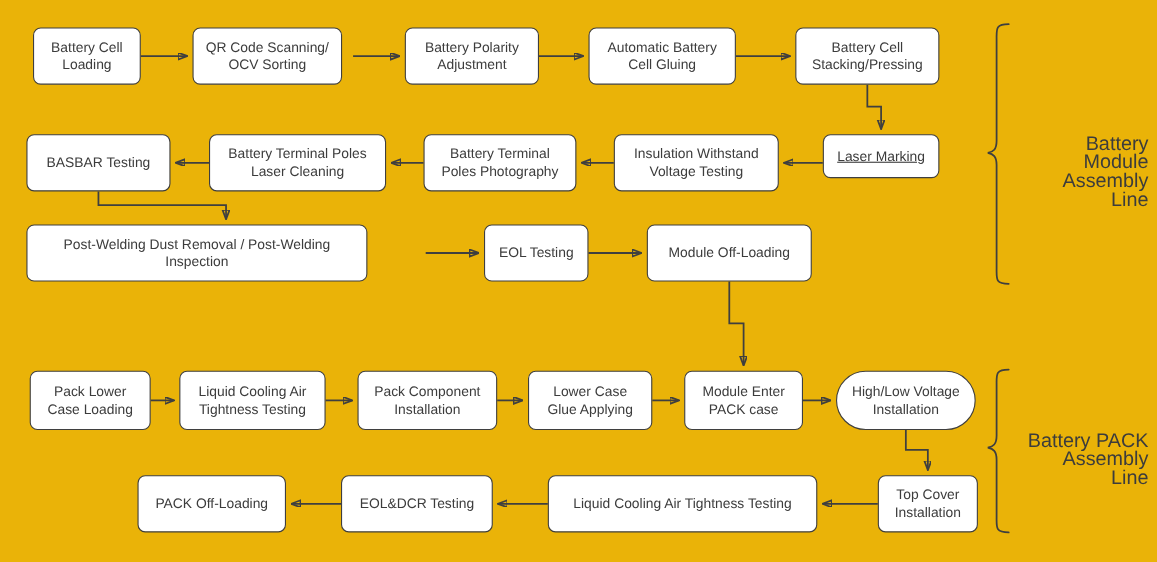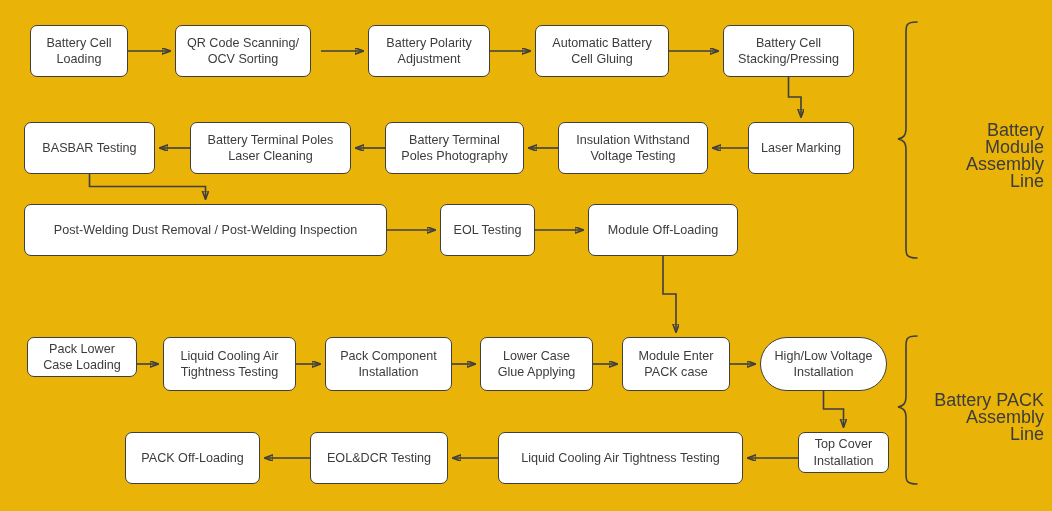--- a/index.html
+++ b/index.html
@@ -119,44 +119,44 @@
       <div class="node" style="left: 30px; top: 25px; width: 98px; height: 52px;">Battery Cell
 Loading</div>
       <div class="node" style="left: 175px; top: 25px; width: 136px; height: 52px;">QR Code Scanning/
 OCV Sorting</div>
       <div class="node" style="left: 368px; top: 25px; width: 122px; height: 52px;">Battery Polarity
 Adjustment</div>
       <div class="node" style="left: 535px; top: 25px; width: 134px; height: 52px;">Automatic Battery
 Cell Gluing</div>
       <div class="node" style="left: 723px; top: 25px; width: 131px; height: 52px;">Battery Cell
 Stacking/Pressing</div>
-      <div class="node" style="left: 748px; top: 122px; width: 106px; height: 52px;">Laser Marking</div>
+      <div class="node" style="left: 748px; top: 122px; width: 106px; height: 40px; text-decoration: underline;">Laser Marking</div>
       <div class="node" style="left: 558px; top: 122px; width: 150px; height: 52px;">Insulation Withstand
 Voltage Testing</div>
       <div class="node" style="left: 385px; top: 122px; width: 139px; height: 52px;">Battery Terminal
 Poles Photography</div>
       <div class="node" style="left: 190px; top: 122px; width: 161px; height: 52px;">Battery Terminal Poles
 Laser Cleaning</div>
       <div class="node" style="left: 24px; top: 122px; width: 131px; height: 52px;">BASBAR Testing</div>
-      <div class="node" style="left: 24px; top: 204px; width: 363px; height: 52px;">Post-Welding Dust Removal / Post-Welding Inspection</div>
+      <div class="node" style="left: 24px; top: 204px; width: 310px; height: 52px;">Post-Welding Dust Removal / Post-Welding Inspection</div>
       <div class="node" style="left: 440px; top: 204px; width: 95px; height: 52px;">EOL Testing</div>
       <div class="node" style="left: 588px; top: 204px; width: 150px; height: 52px;">Module Off-Loading</div>
-      <div class="node" style="left: 27px; top: 337px; width: 110px; height: 40px;">Pack Lower
+      <div class="node" style="left: 27px; top: 337px; width: 110px; height: 54px;">Pack Lower
 Case Loading</div>
       <div class="node" style="left: 163px; top: 337px; width: 133px; height: 54px;">Liquid Cooling Air
 Tightness Testing</div>
       <div class="node" style="left: 325px; top: 337px; width: 127px; height: 54px;">Pack Component
 Installation</div>
       <div class="node" style="left: 480px; top: 337px; width: 113px; height: 54px;">Lower Case
 Glue Applying</div>
       <div class="node" style="left: 622px; top: 337px; width: 108px; height: 54px;">Module Enter
 PACK case</div>
       <div class="node" style="left: 760px; top: 337px; width: 127px; height: 54px; border-radius: 27px;">High/Low Voltage
 Installation</div>
-      <div class="node" style="left: 798px; top: 432px; width: 91px; height: 41px;">Top Cover
+      <div class="node" style="left: 798px; top: 432px; width: 91px; height: 52px;">Top Cover
 Installation</div>
       <div class="node" style="left: 498px; top: 432px; width: 245px; height: 52px;">Liquid Cooling Air Tightness Testing</div>
       <div class="node" style="left: 310px; top: 432px; width: 138px; height: 52px;">EOL&amp;DCR Testing</div>
       <div class="node" style="left: 125px; top: 432px; width: 135px; height: 52px;">PACK Off-Loading</div>
     </div>
 
   <div class="group-label" style="left:932px; top:122px; width:112px;">Battery Module
 Assembly Line</div>
 
   <div class="group-label" style="left:932px; top:392px; width:112px;">Battery PACK

